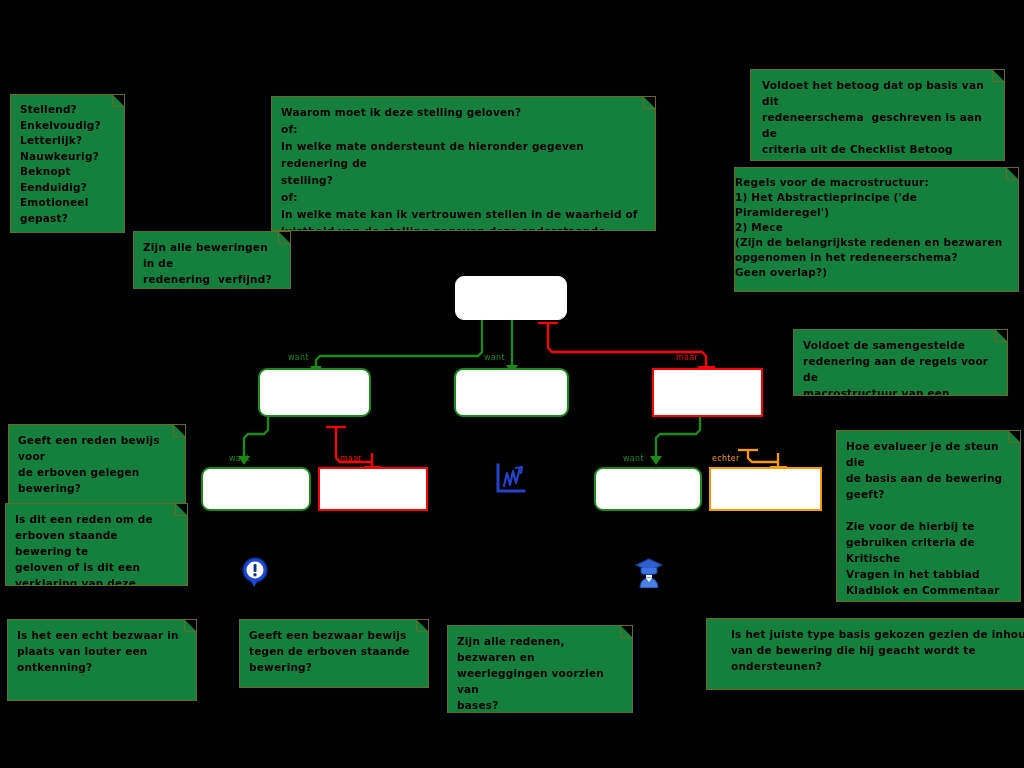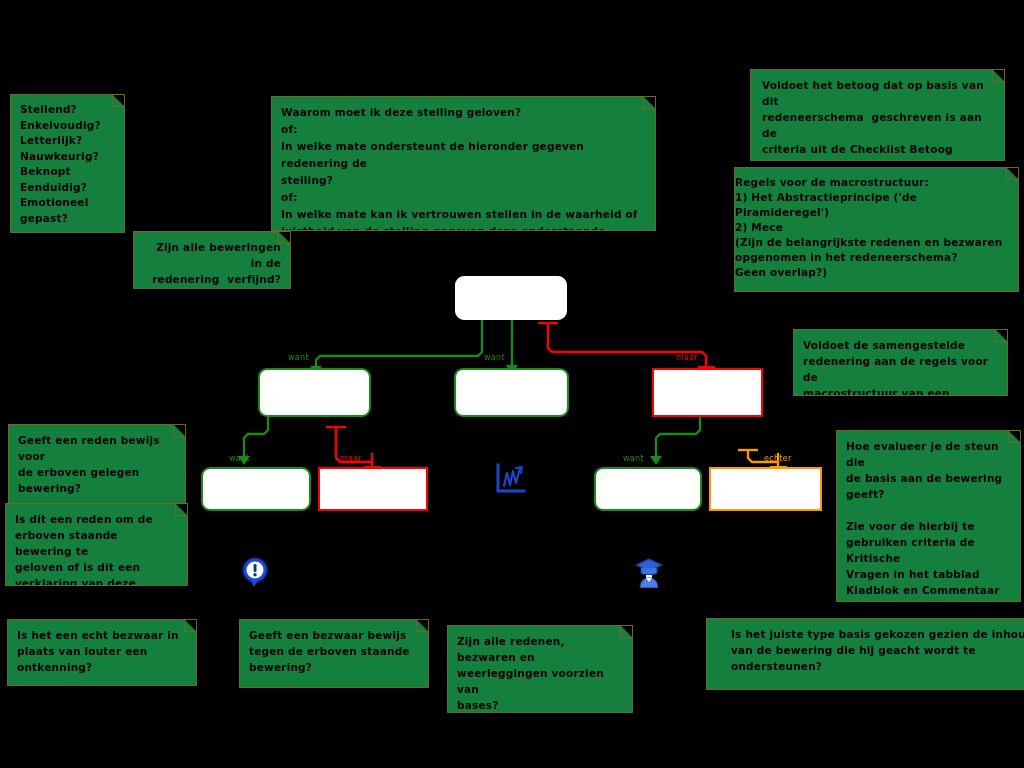--- a/index.html
+++ b/index.html
@@ -182,21 +182,21 @@
   <span class="conn-label green" style="left:484px; top:353px;">want</span>
 
   <span class="conn-label red" style="left:676px; top:353px;">maar</span>
 
   <span class="conn-label green" style="left:229px; top:454px;">want</span>
 
   <span class="conn-label red" style="left:340px; top:454px;">maar</span>
 
   <span class="conn-label green" style="left:623px; top:454px;">want</span>
 
-  <span class="conn-label orange" style="left:764px; top:454px;text-align:right;">echter</span>
+  <span class="conn-label orange" style="left:712px; top:454px;text-align:right;">echter</span>
 
   <div class="icon-holder" style="left:492px; top:461px; width:38px; height:38px;">
     <svg width="38" height="38" viewBox="0 0 38 38" xmlns="http://www.w3.org/2000/svg">
       <path d="M6,4 L6,30 L32,30" stroke="#2244cc" stroke-width="3" fill="none" stroke-linecap="square"></path>
       <path d="M12,25 L15,12 L18,24 L21,10 L24,22 L28,7" stroke="#2244cc" stroke-width="2.2" fill="none" stroke-linejoin="round" stroke-linecap="round"></path>
       <path d="M24,7 L30,6 L29,12" stroke="#2244cc" stroke-width="2" fill="none" stroke-linecap="round" stroke-linejoin="round"></path>
     </svg>
   </div>
 
   <div class="icon-holder" style="left:240px; top:556px; width:30px; height:32px;">
@@ -242,21 +242,21 @@
 Schrijven?</div>
 
   <div class="note" style="left:734px; top:167px; width:285px; height:125px; padding-left:0; line-height:15px;">Regels voor de macrostructuur:
 1) Het Abstractieprincipe ('de
 Piramideregel')
 2) Mece
 (Zijn de belangrijkste redenen en bezwaren
 opgenomen in het redeneerschema?
 Geen overlap?)</div>
 
-  <div class="note" style="left:133px; top:231px; width:158px; height:58px; line-height:16px;text-align:right;">Zijn alle beweringen in de
+  <div class="note" style="left:133px; top:231px; width:158px; height:58px; line-height:16px;">Zijn alle beweringen in de
 redenering  verfijnd?</div>
 
 
   <div class="note" style="left:793px; top:329px; width:215px; height:67px; line-height:16px;">Voldoet de samengestelde
 redenering aan de regels voor de
 macrostructuur van een
 samengestelde redenering?</div>
 
   <div class="note" style="left:8px; top:424px; width:178px; height:85px; line-height:16px;">Geeft een reden bewijs voor
 de erboven gelegen
@@ -270,21 +270,21 @@
 gebruiken criteria de Kritische
 Vragen in het tabblad
 Kladblok en Commentaar in
 het Tekstpaneel in Rationale.</div>
 
   <div class="note" style="left:5px; top:503px; width:183px; height:83px; line-height:16px;">Is dit een reden om de
 erboven staande bewering te
 geloven of is dit een
 verklaring van deze bewering?</div>
 
-  <div class="note" style="left:7px; top:619px; width:190px; height:67px; line-height:16px;">Is het een echt bezwaar in
+  <div class="note" style="left:7px; top:619px; width:190px; height:82px; line-height:16px;">Is het een echt bezwaar in
 plaats van louter een
 ontkenning?</div>
 
   <div class="note" style="left:239px; top:619px; width:190px; height:69px; line-height:16px;">Geeft een bezwaar bewijs
 tegen de erboven staande
 bewering?</div>
 
   <div class="note" style="left:447px; top:625px; width:186px; height:88px; line-height:16px;">Zijn alle redenen, bezwaren en
 weerleggingen voorzien van
 bases?</div>

